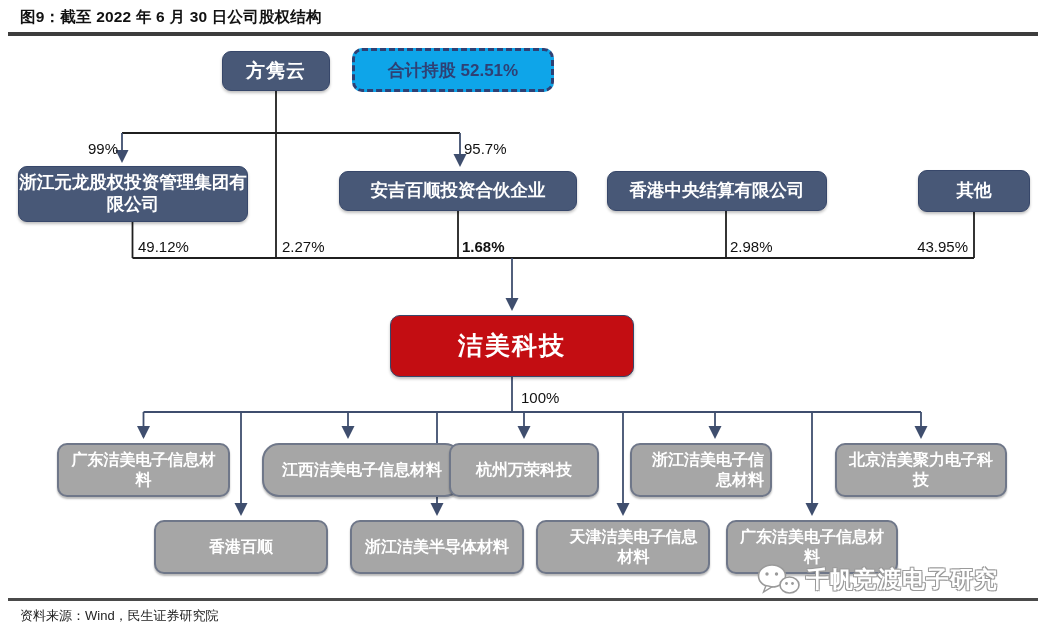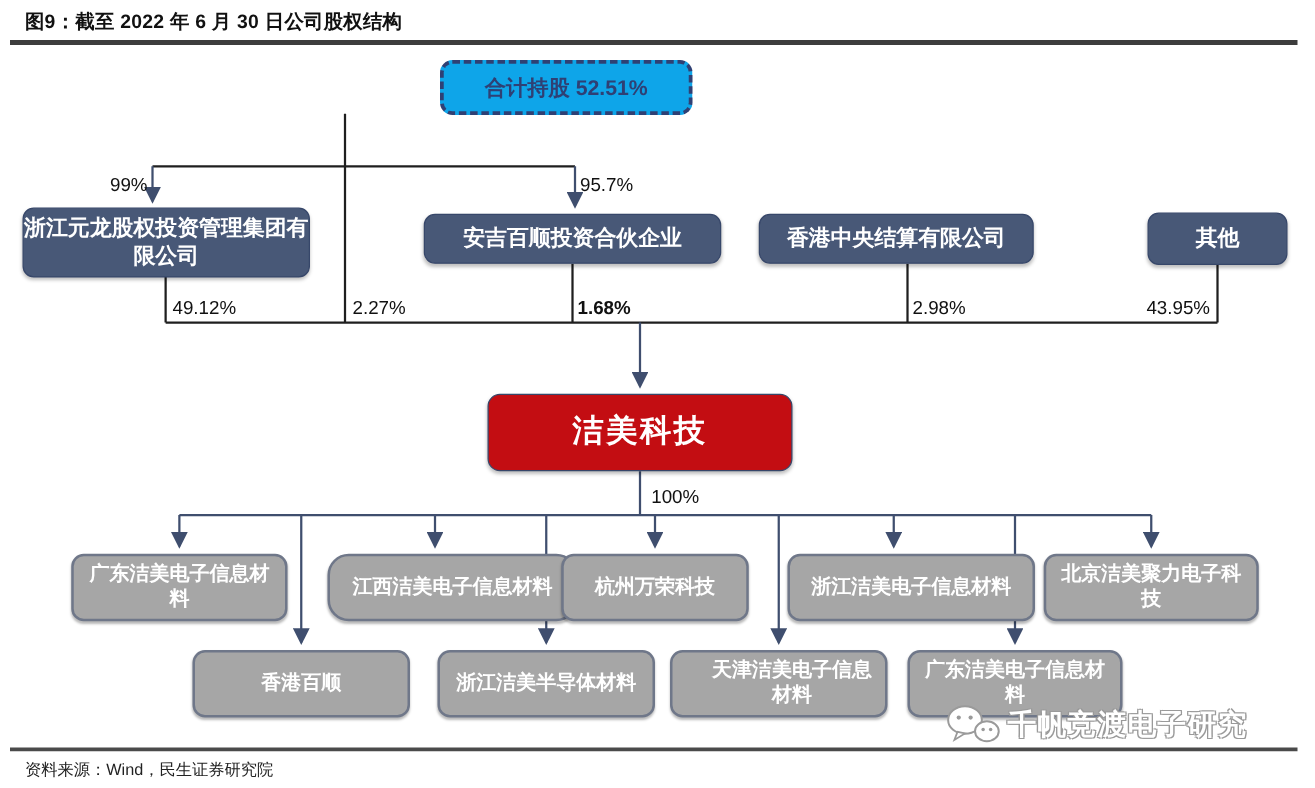--- a/index.html
+++ b/index.html
@@ -72,20 +72,21 @@
       <path d="M524,412 L524,437" marker-end="url(#ah)"></path>
       <path d="M715,412 L715,437" marker-end="url(#ah)"></path>
       <path d="M921,412 L921,437" marker-end="url(#ah)"></path>
       <path d="M241,412 L241,514" marker-end="url(#ah)"></path>
       <path d="M437,412 L437,514" marker-end="url(#ah)"></path>
       <path d="M623,412 L623,514" marker-end="url(#ah)"></path>
       <path d="M812,412 L812,514" marker-end="url(#ah)"></path>
     </g>
   </svg>
 
+  <div class="node navy" style="left:222px;top:51px;width:108px;height:40px;font-size:19px;letter-spacing:1px;">方隽云</div>
   <div class="note">合计持股 52.51%</div>
 
   <div class="node navy" style="left:18px;top:166px;width:230px;height:56px;font-size:17.5px;">浙江元龙股权投资管理集团有限公司</div>
   <div class="node navy" style="left:339px;top:171px;width:238px;height:40px;font-size:17.5px;">安吉百顺投资合伙企业</div>
   <div class="node navy" style="left:607px;top:171px;width:220px;height:40px;font-size:17.5px;">香港中央结算有限公司</div>
   <div class="node navy" style="left:918px;top:170px;width:112px;height:42px;font-size:17.5px;">其他</div>
 
   <div class="pct" style="left:80px;top:140px;width:38px;text-align:right;">99%</div>
   <div class="pct" style="left:464px;top:140px;">95.7%</div>
   <div class="pct" style="left:138px;top:238px;">49.12%</div>
@@ -93,21 +94,21 @@
   <div class="pct" style="left:462px;top:238px;font-weight:bold;">1.68%</div>
   <div class="pct" style="left:730px;top:238px;">2.98%</div>
   <div class="pct" style="left:906px;top:238px;width:62px;text-align:right;">43.95%</div>
   <div class="pct" style="left:521px;top:389px;">100%</div>
 
   <div class="node red" style="left:390px;top:315px;width:244px;height:62px;">洁美科技</div>
 
   <div class="node gray" style="left:57px;top:443px;width:173px;height:54px;">广东洁美电子信息材料</div>
   <div class="node gray" style="left:262px;top:443px;width:200px;height:54px;border-radius:17px;">江西洁美电子信息材料</div>
   <div class="node gray" style="left:449px;top:443px;width:150px;height:54px;">杭州万荣科技</div>
-  <div class="node gray" style="left:630px;top:443px;width:198px;height:54px;text-align:right;">浙江洁美电子信息材料</div>
+  <div class="node gray" style="left:630px;top:443px;width:142px;height:54px;text-align:right;">浙江洁美电子信息材料</div>
   <div class="node gray" style="left:835px;top:443px;width:172px;height:54px;">北京洁美聚力电子科技</div>
 
   <div class="node gray" style="left:154px;top:520px;width:174px;height:54px;">香港百顺</div>
   <div class="node gray" style="left:350px;top:520px;width:174px;height:54px;">浙江洁美半导体材料</div>
   <div class="node gray" style="left:536px;top:520px;width:174px;height:54px;padding-left:27px;">天津洁美电子信息材料</div>
   <div class="node gray" style="left:726px;top:520px;width:172px;height:54px;">广东洁美电子信息材料</div>
 
   <div class="watermark">
     <svg width="44" height="34" viewBox="0 0 44 34">
       <ellipse cx="16" cy="14" rx="13.5" ry="11" fill="#fff" stroke="#9a9a9a" stroke-width="1.6"></ellipse>

